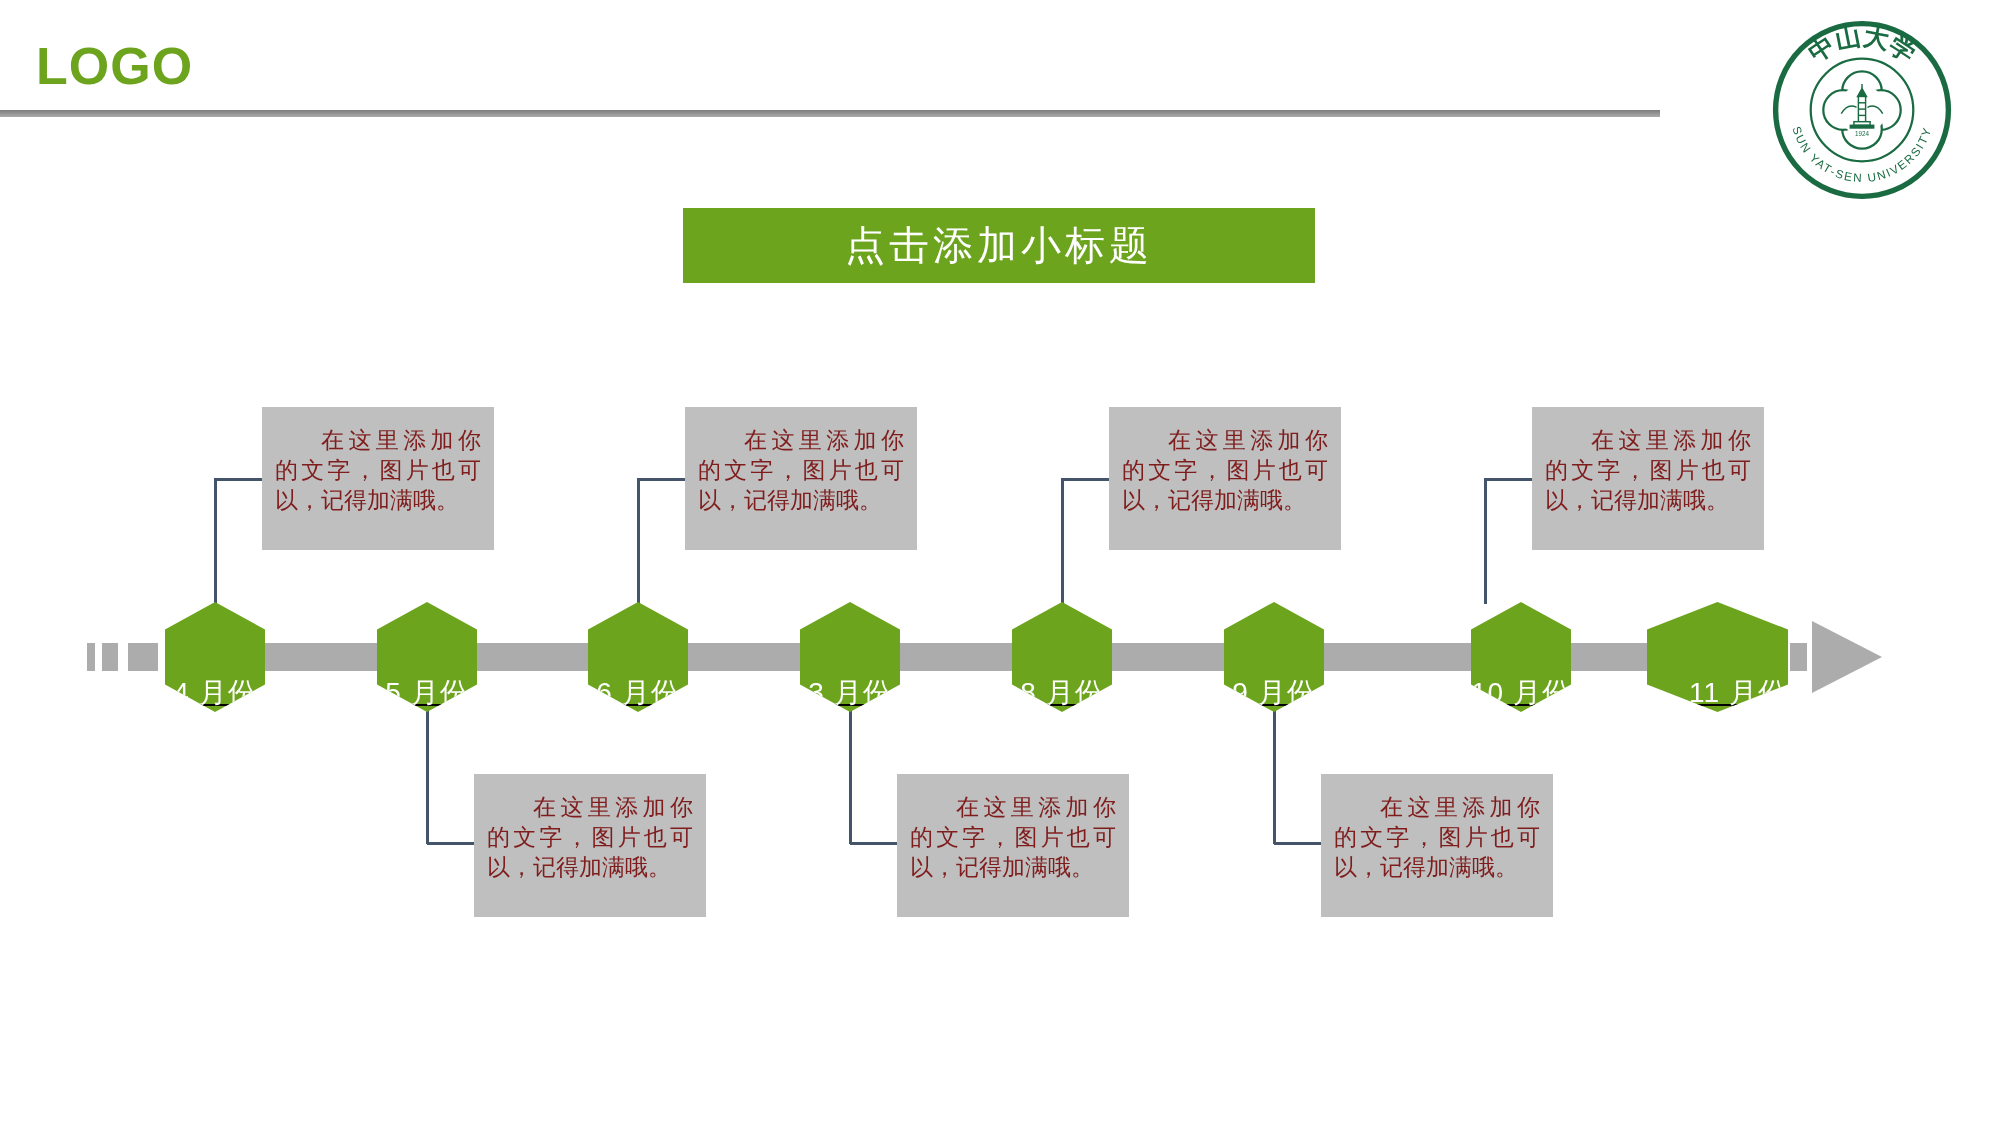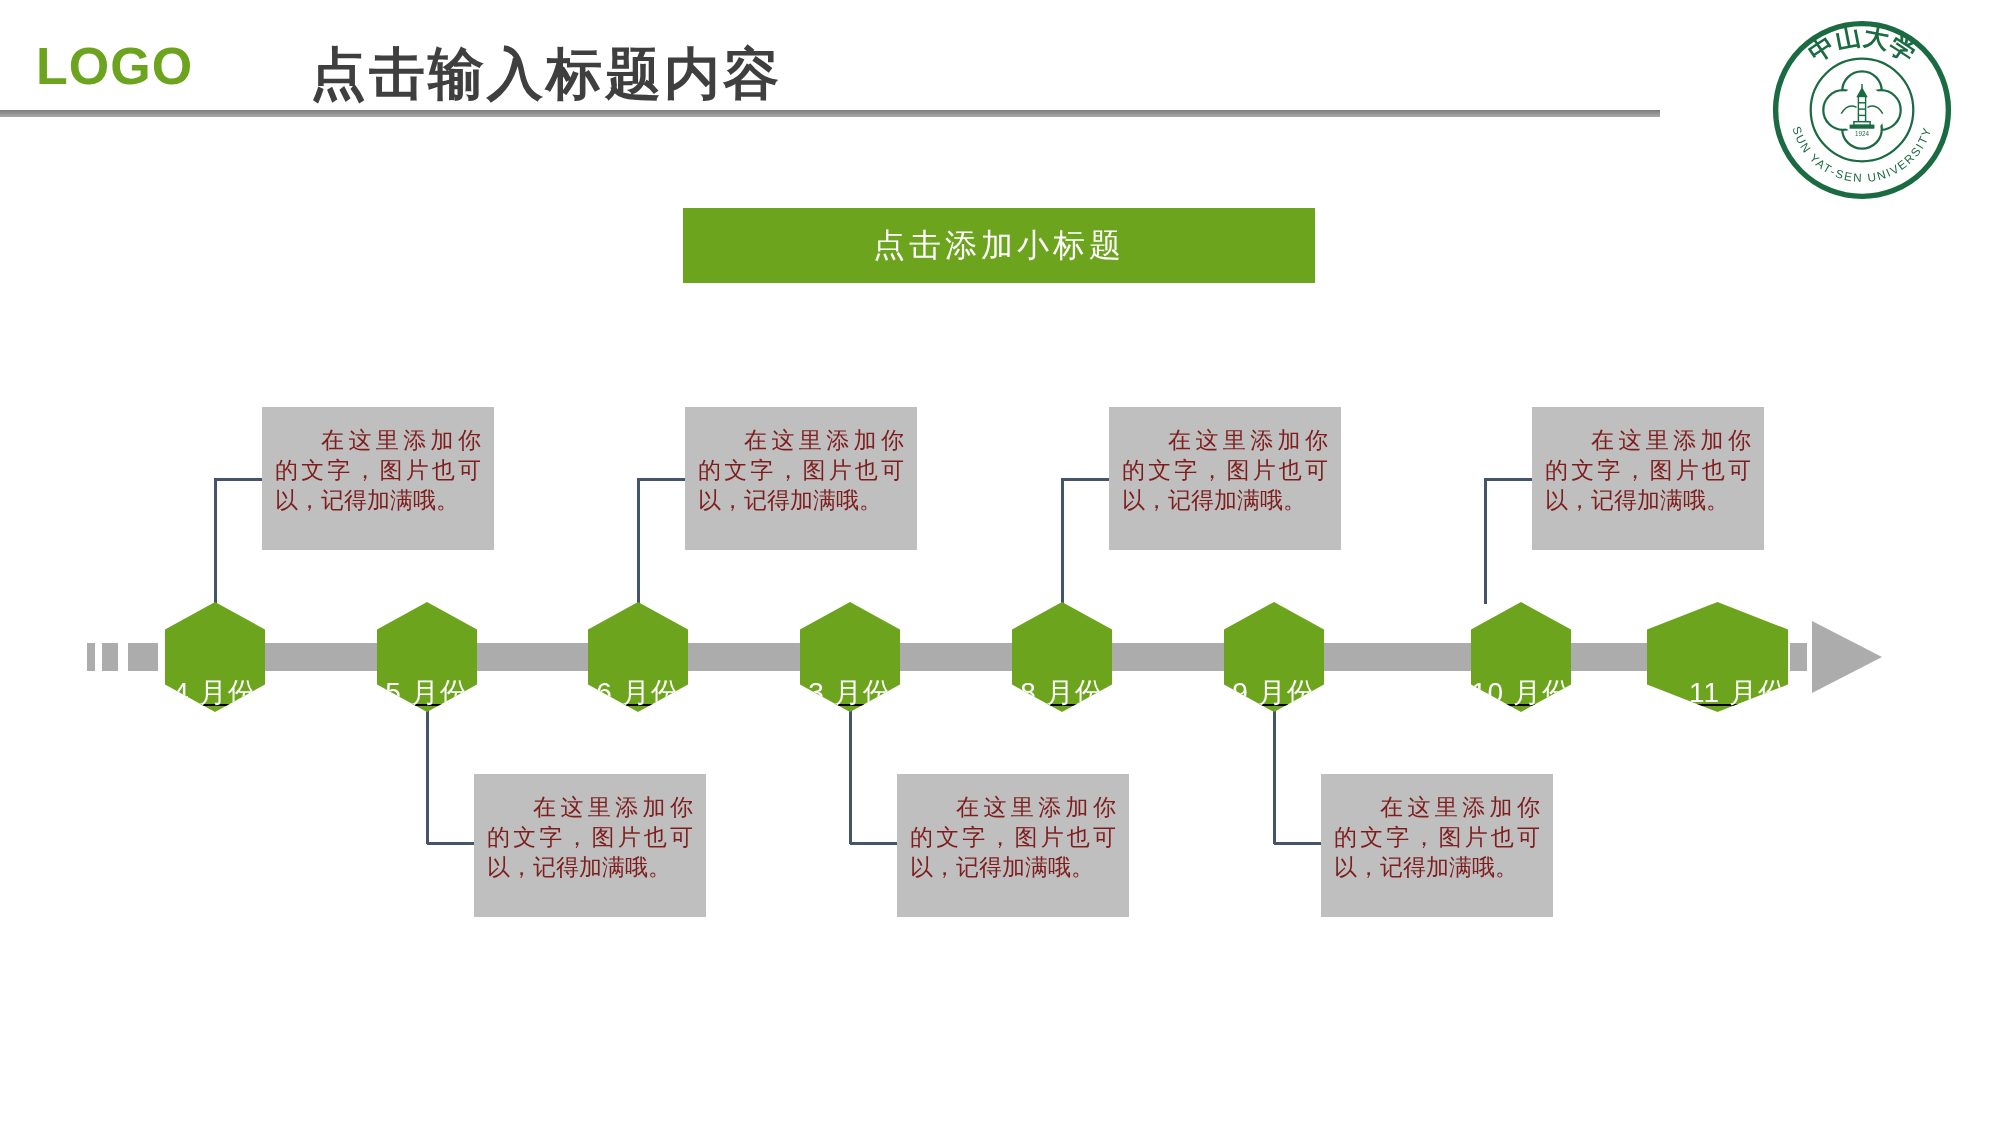--- a/index.html
+++ b/index.html
@@ -18,21 +18,21 @@
   }
   .header-rule{
     position:absolute;left:0;top:110px;width:1660px;height:7px;
     background:linear-gradient(#7c7c7c,#ababab);
   }
   .seal{position:absolute;left:1772px;top:20px;width:180px;height:180px;}
   
   .subtitle-banner{
     position:absolute;left:683px;top:208px;width:632px;height:75px;
     background:#6DA41E;color:#ffffff;text-align:center;line-height:75px;
-    font-size:32px;letter-spacing:4px;font-weight:500;
+    font-size:40px;letter-spacing:4px;font-weight:500;
   }
   
   .tl-bar{position:absolute;left:167px;top:643px;width:1580px;height:28px;background:#ACACAC;}
   .tl-dash{position:absolute;top:643px;height:28px;background:#ACACAC;}
   .tl-arrow{
     position:absolute;left:1812px;top:621px;width:0;height:0;
     border-top:36px solid transparent;border-bottom:36px solid transparent;
     border-left:70px solid #ACACAC;
   }
   .milestone{position:absolute;inset:0;pointer-events:none;}
@@ -53,21 +53,20 @@
     margin:0;font-size:23px;line-height:30px;color:#7f1d1d;
     text-indent:2em;text-align:justify;
   }
 </style>
 </head>
 <body>
 
 <div class="slide">
 
   <div class="logo-text">LOGO</div>
-  <div class="page-title">点击输入标题内容</div>
   <div class="header-rule"></div>
 
   <svg class="seal" viewBox="0 0 200 200">
     <defs>
       <path id="arcTop" d="M 28,100 A 72,72 0 0 1 172,100" fill="none"></path>
       <path id="arcBottom" d="M 20,100 A 80,80 0 0 0 180,100" fill="none"></path>
     </defs>
     <circle cx="100" cy="100" r="96" fill="#ffffff" stroke="#1A6B42" stroke-width="6"></circle>
     <circle cx="100" cy="100" r="57" fill="none" stroke="#1A6B42" stroke-width="2.5"></circle>
     <text font-size="28" font-weight="bold" fill="#1A6B42">

